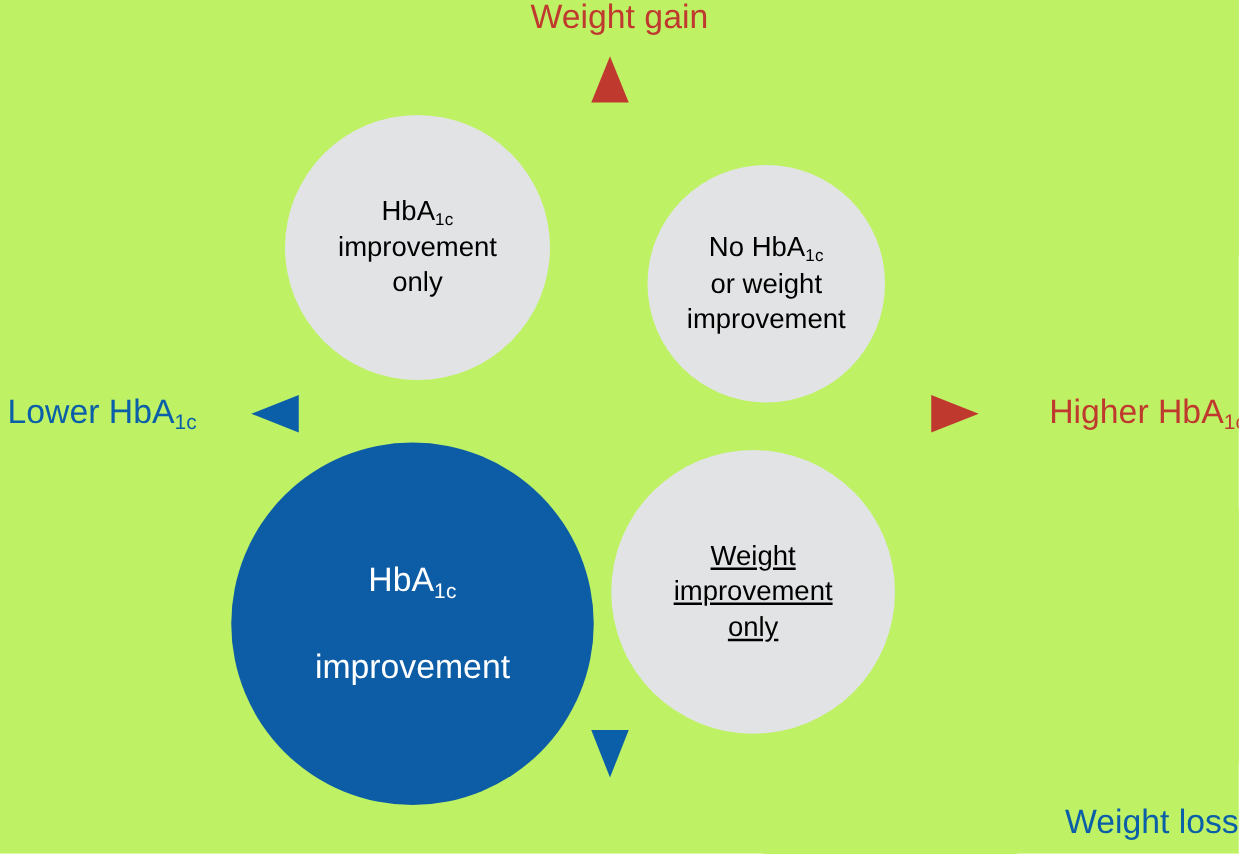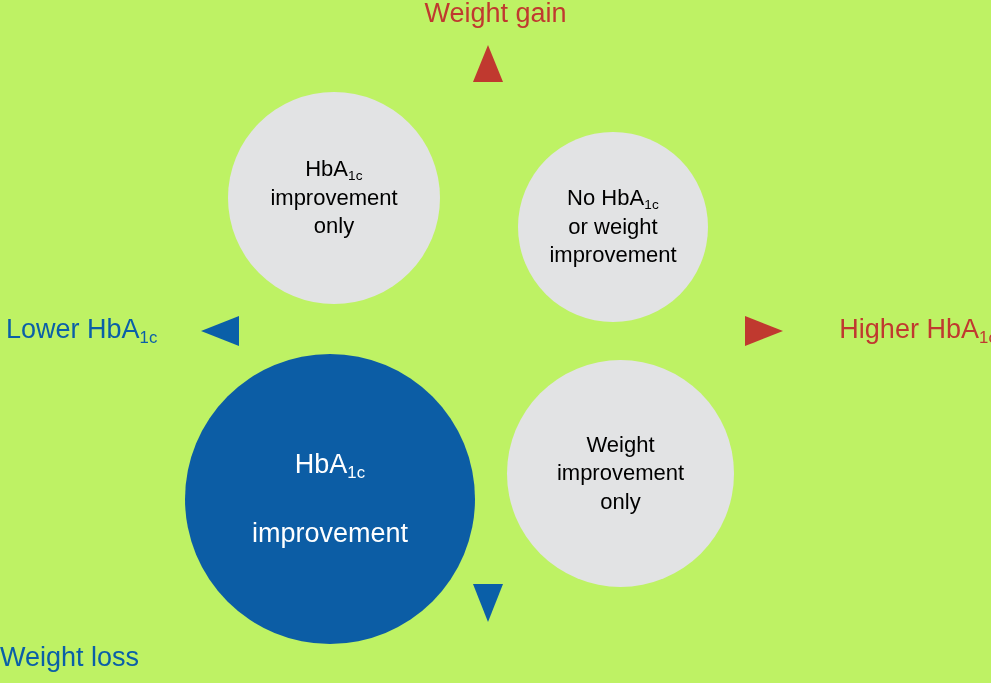--- a/index.html
+++ b/index.html
@@ -43,21 +43,21 @@
   }
   .axis-label.red   { color: #c0392f; }
   .axis-label.blue  { color: #0a5fa8; }
 
   #label-weight-gain {
     left: 0; top: 0; width: 991px;
     text-align: center;
   }
   #label-weight-loss {
     left: 0; top: 644px; width: 991px;
-    text-align: left;
+    text-align: right;
   }
   #label-lower-hba1c {
     left: 6px; top: 316px;
     text-align: left;
   }
   #label-higher-hba1c {
     right: 6px; top: 316px;
     text-align: right;
   }
 
@@ -93,21 +93,21 @@
   }
   .bubble.blue .bubble-text {
     font-size: 27px;
     line-height: 1.28;
   }
 
   
   #bubble-top-left      { left: 228px; top: 92px;  width: 212px; height: 212px; }
   #bubble-top-right     { left: 518px; top: 132px; width: 190px; height: 190px; }
   #bubble-bottom-left   { left: 185px; top: 354px; width: 290px; height: 290px; }
-  #bubble-bottom-right  { left: 507px; top: 360px; width: 227px; height: 227px; }
+  #bubble-bottom-right  { left: 489px; top: 360px; width: 227px; height: 227px; text-decoration: underline; }
 </style>
 </head>
 <body>
 
 <div id="stage">
 
   <svg id="axes-svg" viewBox="0 0 991 683">
     <defs>
       <linearGradient id="gradVertical" x1="0" y1="0" x2="0" y2="1">
         <stop offset="0%" stop-color="#c0392f"></stop>

